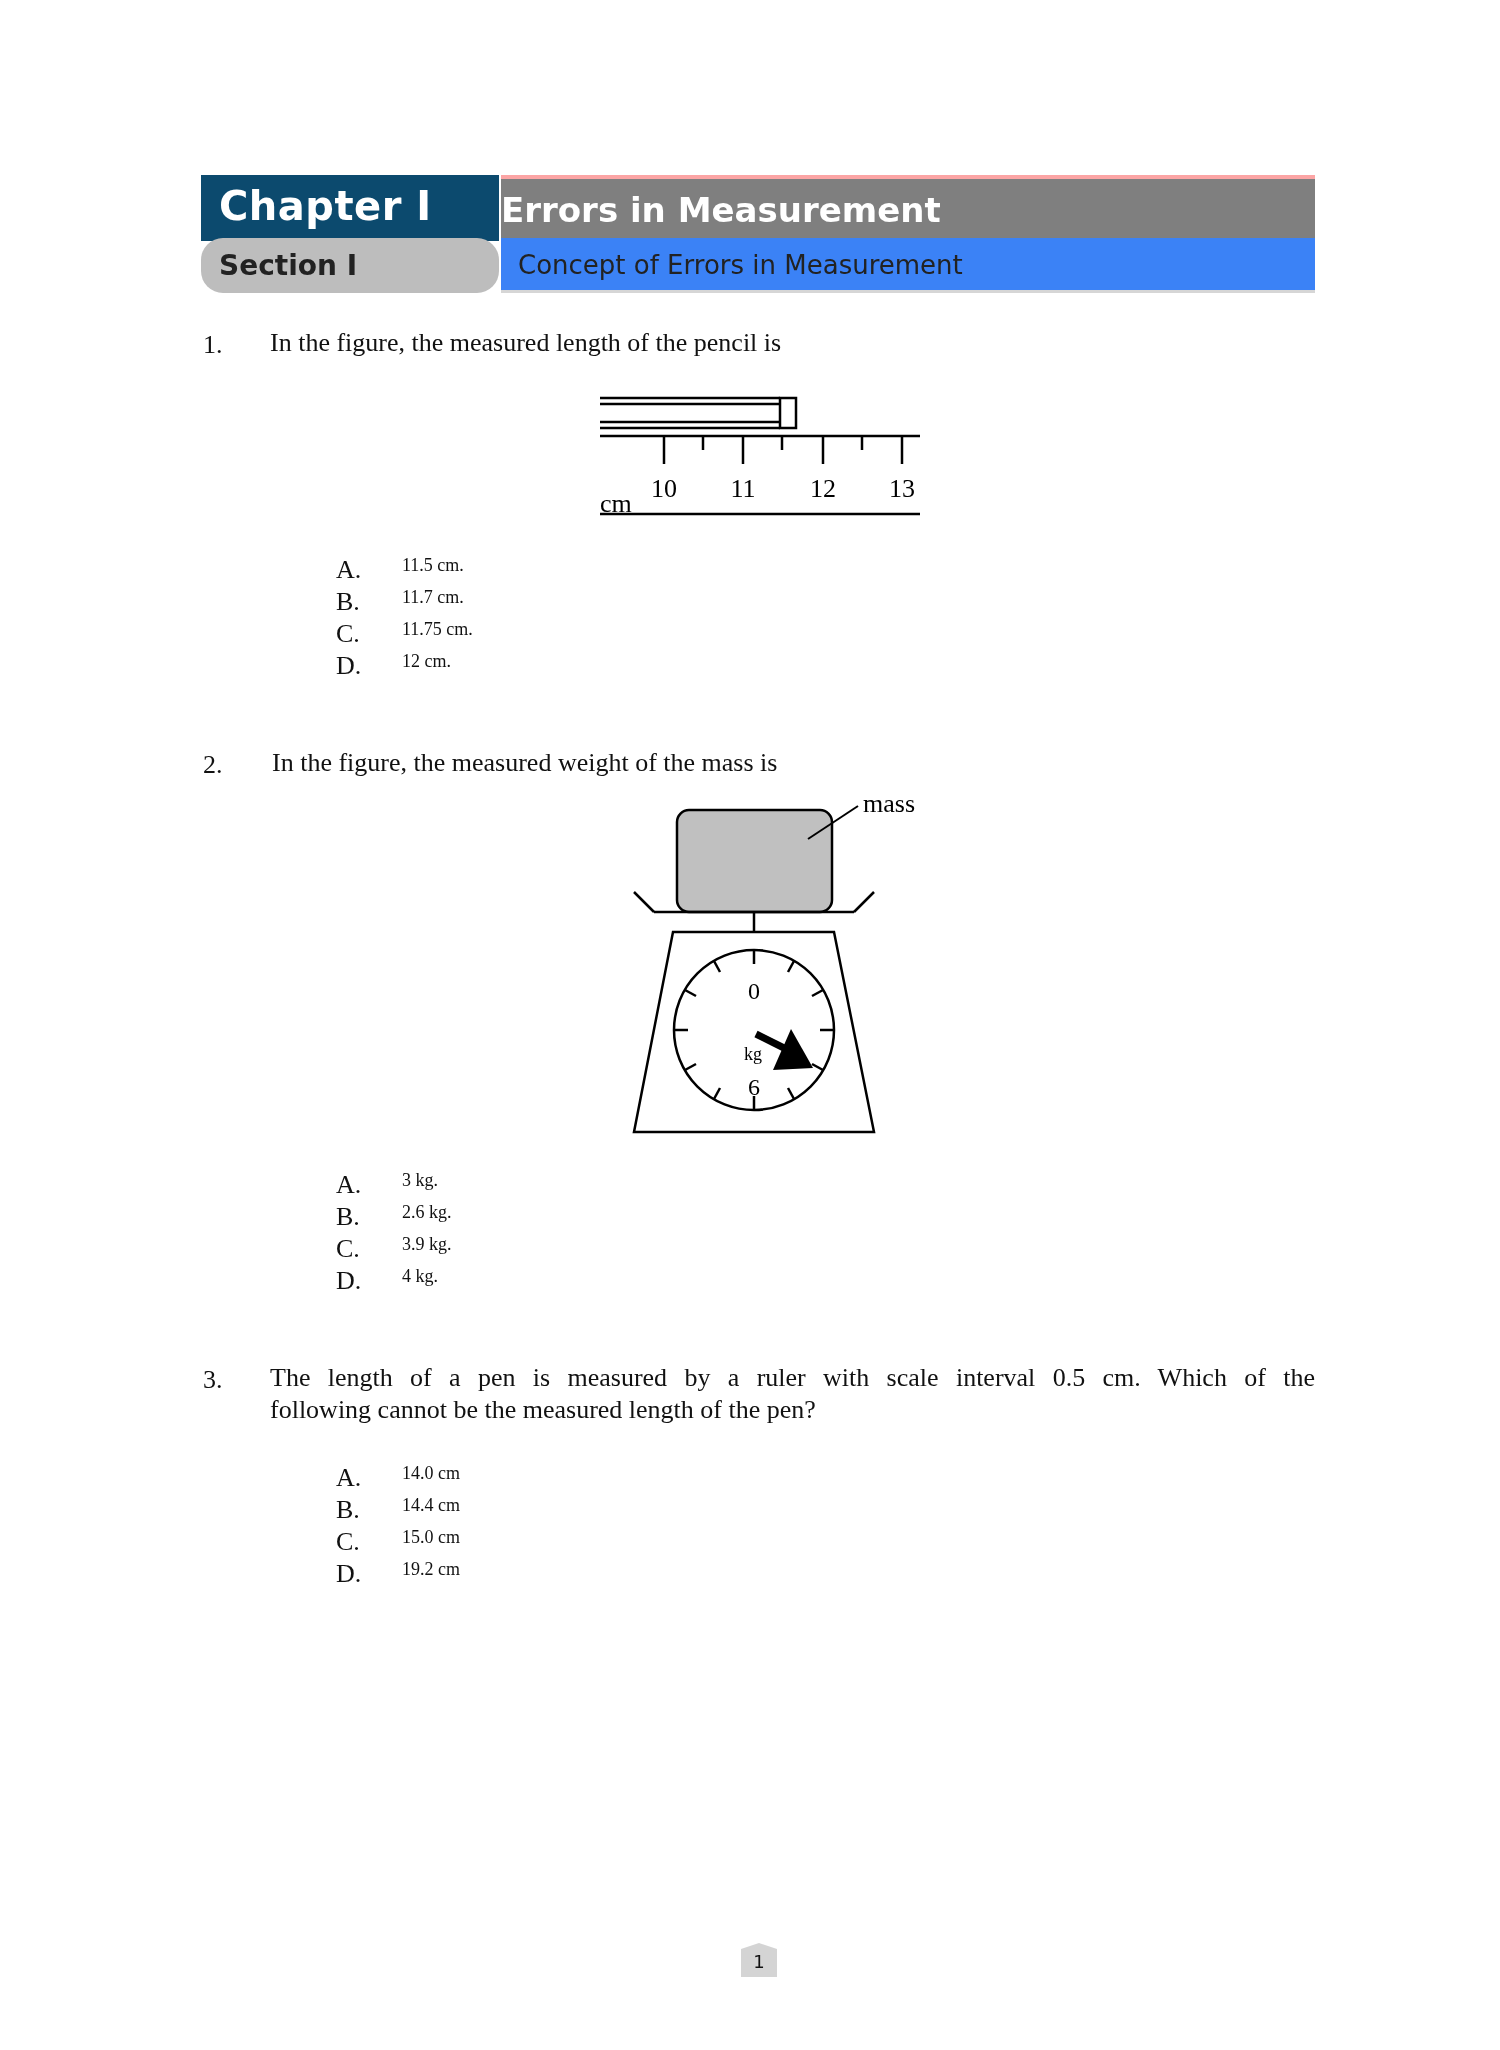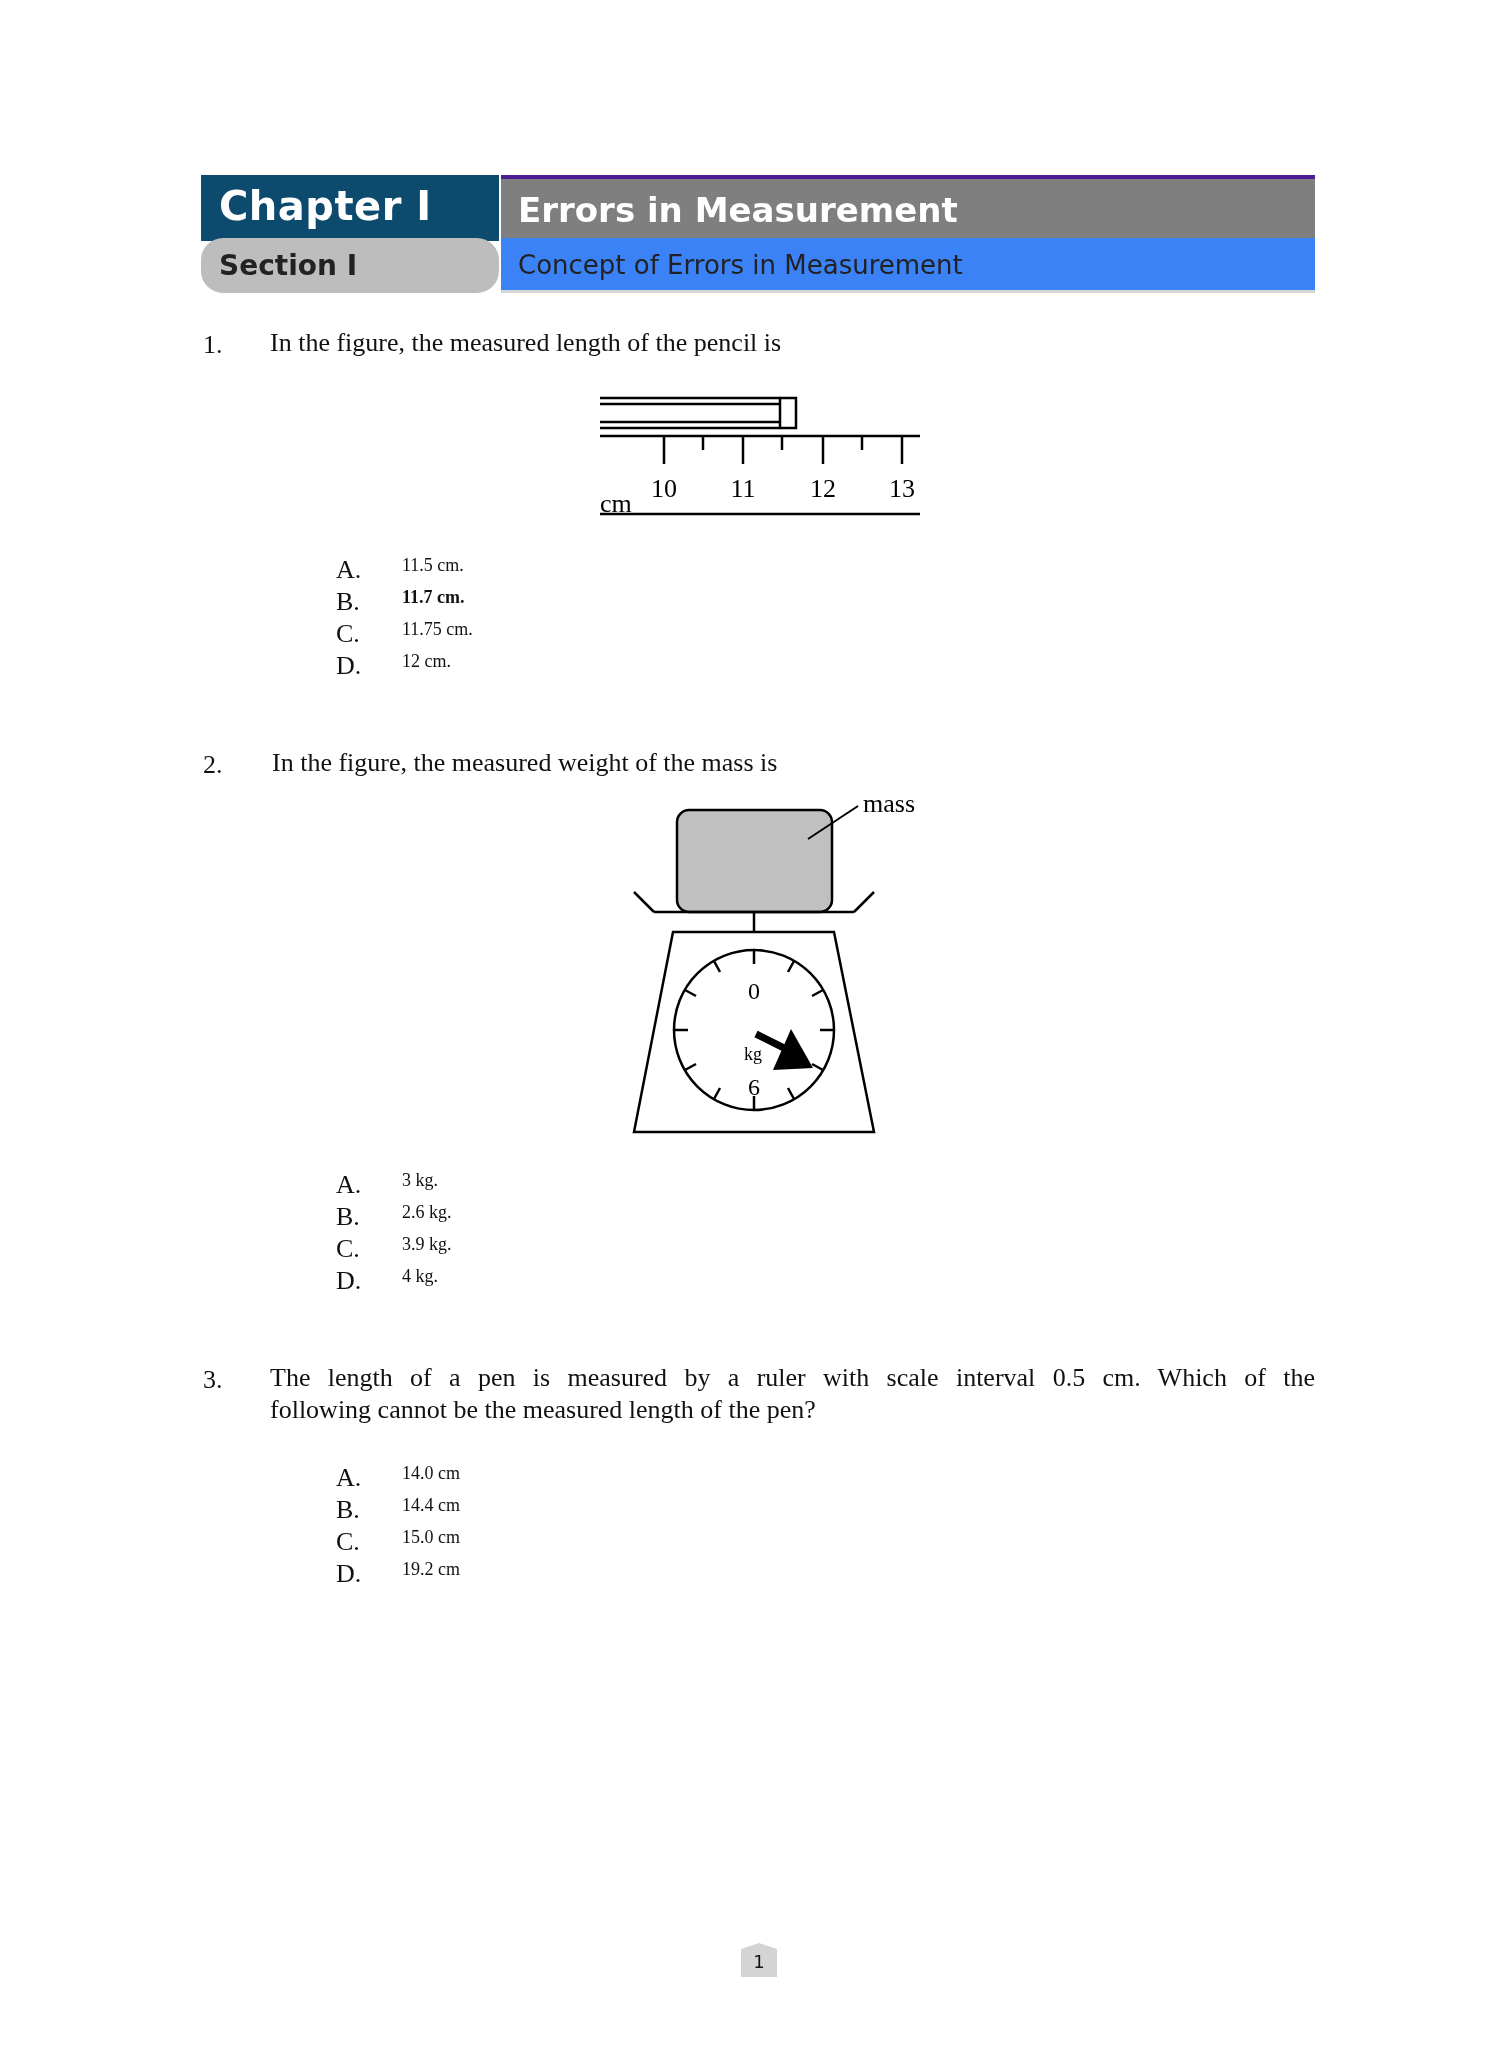--- a/index.html
+++ b/index.html
@@ -1,19 +1,19 @@
 <!DOCTYPE html>
 <html><head>
 <meta charset="utf-8">
 <style>
   html, body { margin:0; padding:0; background:#ffffff; }
   body { width:1500px; height:2050px; position:relative; overflow:hidden; font-family:"Liberation Serif", serif; color:#111; }
   .abs { position:absolute; }
   .hdr-chapter { left:201px; top:175px; width:298px; height:66px; background:#0c4a6e; color:#fff; font-family:"DejaVu Sans", sans-serif; font-weight:bold; font-size:40px; line-height:62px; padding-left:18px; box-sizing:border-box; letter-spacing:0.5px; }
-  .hdr-title { left:501px; top:175px; width:814px; height:78px; background:#7f7f7f; color:#fff; font-family:"DejaVu Sans", sans-serif; font-weight:bold; font-size:34px; line-height:62px; padding-left:17px; box-sizing:border-box; border-top:4px solid #4c1d95; }
+  .hdr-title { left:501px; top:175px; width:814px; height:78px; background:#7f7f7f; color:#fff; font-family:"DejaVu Sans", sans-serif; font-weight:bold; font-size:34px; line-height:62px; box-sizing:border-box; border-top:4px solid #fca5a5; }
   .hdr-section { left:201px; top:238px; width:298px; height:55px; background:#bdbdbd; color:#222; font-family:"DejaVu Sans", sans-serif; font-weight:bold; font-size:28px; line-height:55px; padding-left:18px; box-sizing:border-box;border-radius:22px; }
   .hdr-subtitle { left:501px; top:238px; width:814px; height:55px; background:#3b82f6; color:#222; font-family:"DejaVu Sans", sans-serif; font-size:26px; line-height:55px; padding-left:17px; box-sizing:border-box; border-bottom:3px solid #d6d6d6; }
   .qnum { font-size:26px; }
   .qtext { font-size:26px; line-height:32px; }
   .opt-letter { font-size:26px; }
   .opt-value { font-size:18px; }
   .page-num { left:741px; top:1943px; width:36px; height:34px; background:#d4d4d4; font-family:"DejaVu Sans", sans-serif; font-size:18px; text-align:center; line-height:38px; clip-path:polygon(0 18%, 50% 0, 100% 18%, 100% 100%, 0 100%); }
   svg text { font-family:"Liberation Serif", serif; }
 </style>
 </head>
@@ -53,21 +53,21 @@
     <text x="153" y="107" font-size="26" text-anchor="middle">11</text>
     <text x="233" y="107" font-size="26" text-anchor="middle">12</text>
     <text x="312" y="107" font-size="26" text-anchor="middle">13</text>
     <text x="10" y="122" font-size="26">cm</text>
   </svg>
 
   <div>
     <div class="abs opt-letter" style="left:336px; top:555px;">A.</div>
     <div class="abs opt-value" style="left:402px; top:555px;">11.5 cm.</div>
     <div class="abs opt-letter" style="left:336px; top:587px;">B.</div>
-    <div class="abs opt-value" style="left:402px; top:587px;font-weight:bold;">11.7 cm.</div>
+    <div class="abs opt-value" style="left:402px; top:587px;">11.7 cm.</div>
     <div class="abs opt-letter" style="left:336px; top:619px;">C.</div>
     <div class="abs opt-value" style="left:402px; top:619px;">11.75 cm.</div>
     <div class="abs opt-letter" style="left:336px; top:651px;">D.</div>
     <div class="abs opt-value" style="left:402px; top:651px;">12 cm.</div>
   </div>
 </div>
 
 <div>
   <div class="abs qnum" style="left:203px; top:750px;">2.</div>
   <div class="abs qtext" style="left:272px; top:747px;">In the figure, the measured weight of the mass is</div>

